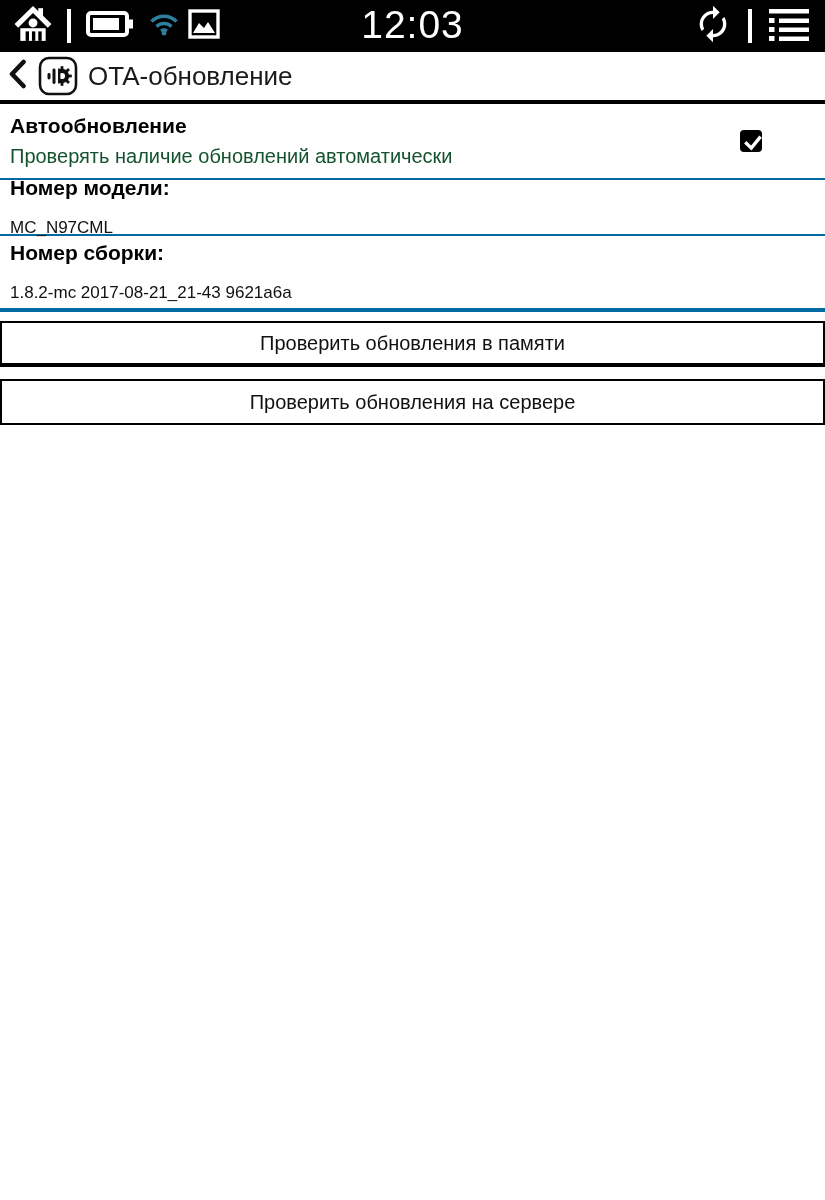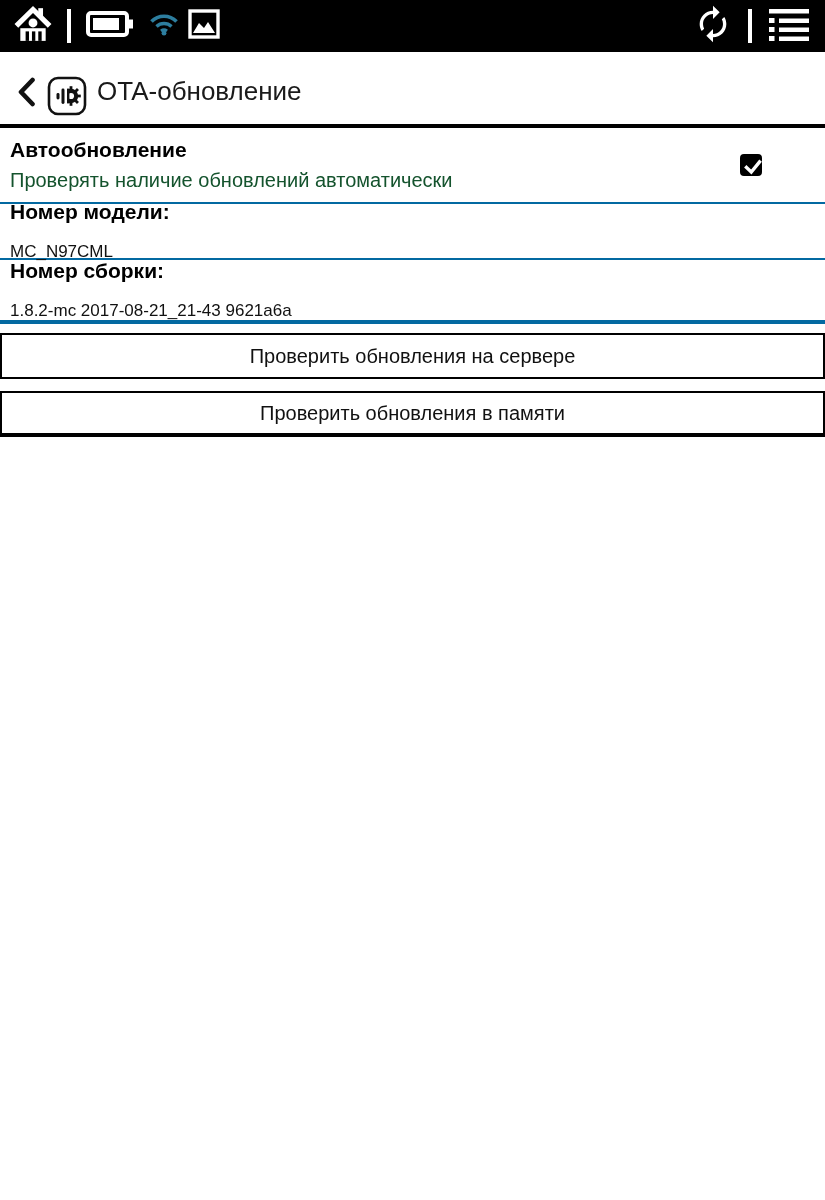--- a/index.html
+++ b/index.html
@@ -48,23 +48,23 @@
   }
   .gap12 { width: 12px; }
   .gap8  { width: 8px; }
 
   
   .header {
     height: 48px;
     background: #ffffff;
     border-bottom: 4px solid #000000;
     display: flex;
-    padding: 0 17px;
+    align-items: center;
+    padding: 0 8px;
     box-sizing: content-box;
-    margin-top: 24px;
   }
   .back-btn {
     width: 26px;
     height: 36px;
     display: flex;
     align-items: center;
     justify-content: flex-start;
     cursor: pointer;
   }
   .app-icon {
@@ -184,20 +184,21 @@
     <div class="gap8"></div>
 
     <span class="sb-icon">
       <svg width="32" height="30" viewBox="0 0 32 30">
         <rect x="2" y="2" width="28" height="26" fill="none" stroke="#ffffff" stroke-width="3.4"></rect>
         <path d="M5 24 L11 14 L16 19 L20 13 L27 24 Z" fill="#ffffff"></path>
       </svg>
     </span>
   </div>
 
+  <div class="sb-time">12:03</div>
 
   <div class="sb-right">
 
     <span class="sb-icon">
       <svg width="40" height="40" viewBox="0 0 24 24">
         <path fill="#ffffff" d="M12 6v3l4-4-4-4v3c-4.42 0-8 3.58-8 8 0 1.57.46 3.03 1.24 4.26L6.7 14.8c-.45-.83-.7-1.79-.7-2.8 0-3.31 2.69-6 6-6zm6.76 1.74L17.3 9.2c.44.84.7 1.79.7 2.8 0 3.31-2.69 6-6 6v-3l-4 4 4 4v-3c4.42 0 8-3.58 8-8 0-1.57-.46-3.03-1.24-4.26z"></path>
       </svg>
     </span>
     <div class="sb-divider"></div>
 
@@ -265,23 +266,23 @@
   </div>
 </div>
 
 <div class="row" style="height:56px;">
   <div class="row-text">
     <div class="row-label">Номер модели:</div>
     <div class="row-value">MC_N97CML</div>
   </div>
 </div>
 
-<div class="row" style="height:64px; border-bottom-width:4px;">
+<div class="row" style="height:76px; border-bottom-width:4px;">
   <div class="row-text">
     <div class="row-label">Номер сборки:</div>
     <div class="row-value">1.8.2-mc 2017-08-21_21-43 9621a6a</div>
   </div>
 </div>
 
 <div class="btn-area">
+  <button class="big-btn thick-bottom">Проверить обновления в памяти</button>
   <button class="big-btn">Проверить обновления на сервере</button>
-  <button class="big-btn thick-bottom">Проверить обновления в памяти</button>
 </div>
 
 </body></html>

